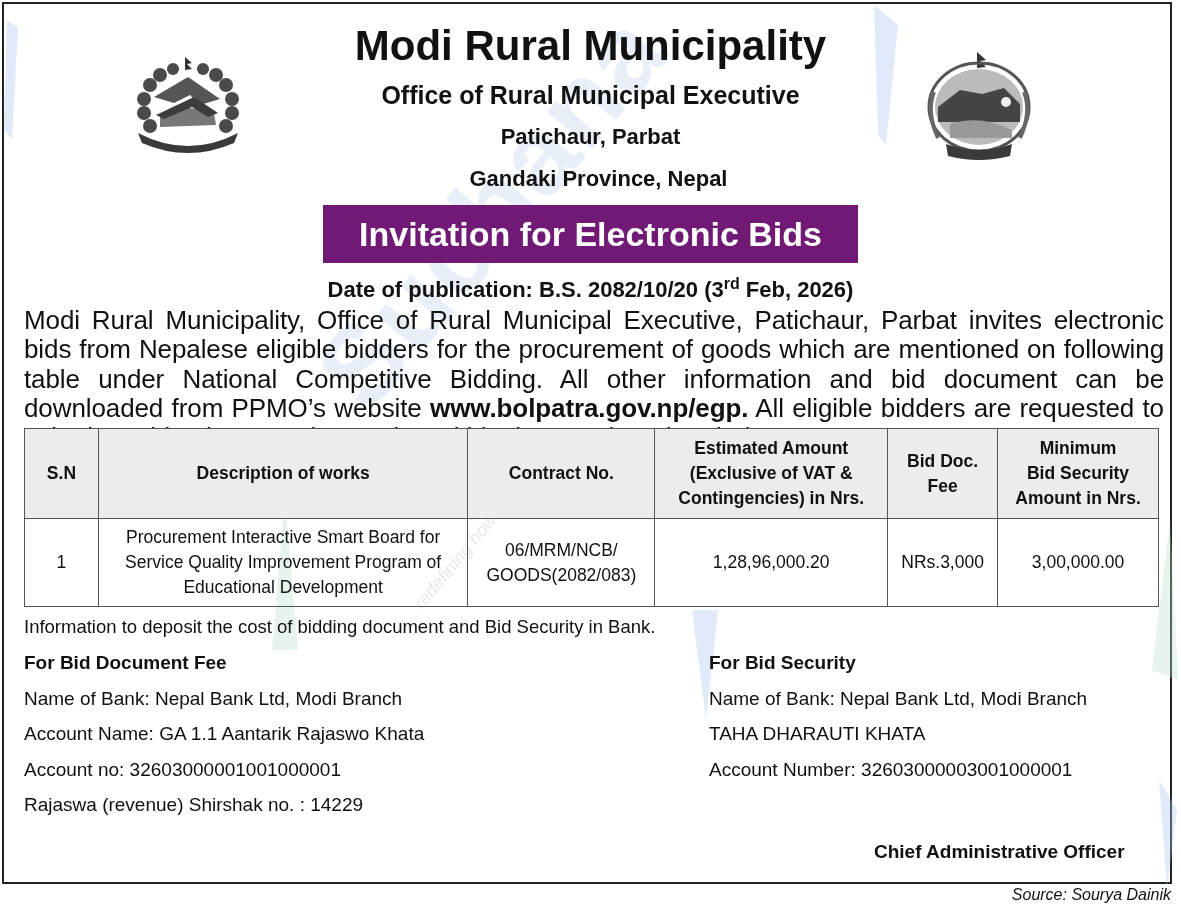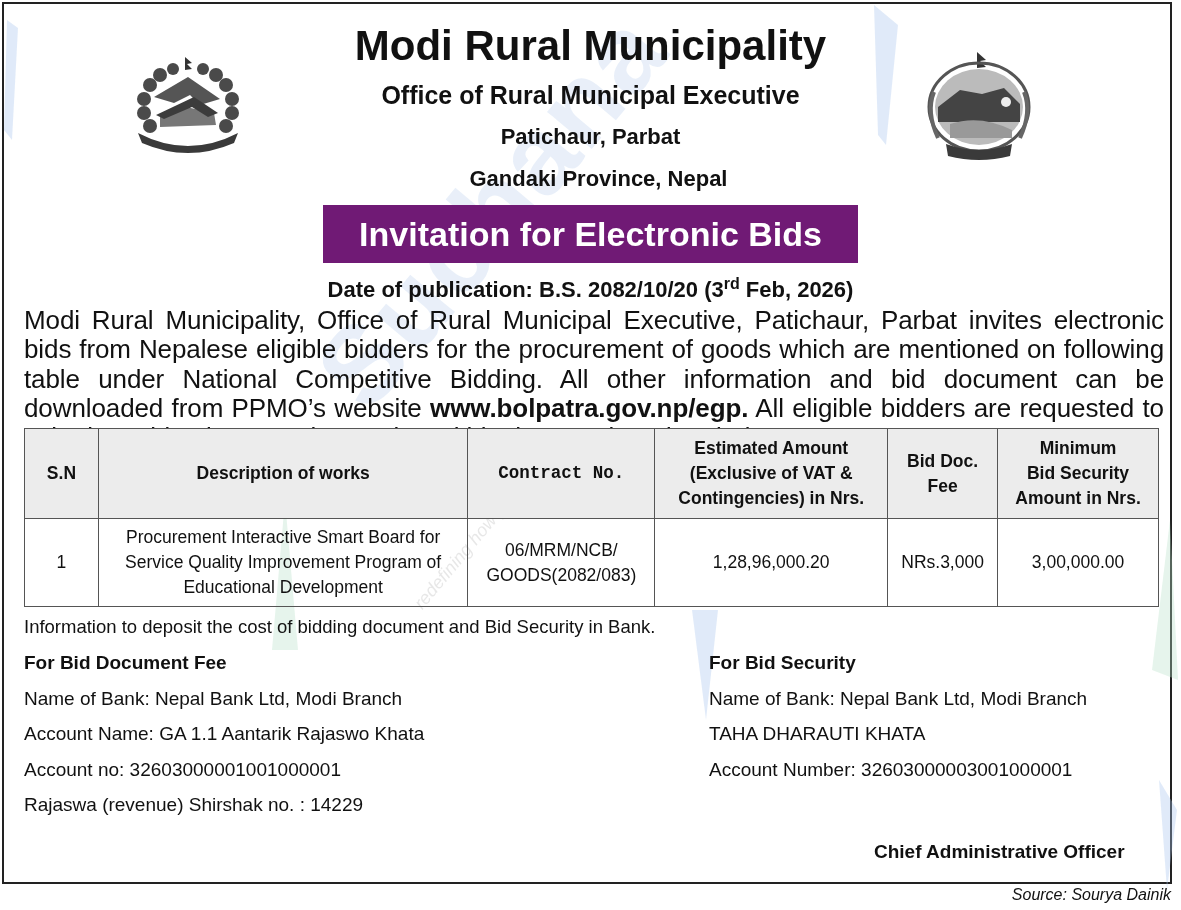--- a/index.html
+++ b/index.html
@@ -51,21 +51,21 @@
     }
     .intro .web { font-weight: bold; }
 
     table.bids {
       position: absolute; left: 24px; top: 428px; width: 1135px; border-collapse: collapse;
       font-size: 17.5px;
     }
     table.bids th, table.bids td { border: 1.5px solid #555; text-align: center; vertical-align: middle; padding: 2px 6px; }
     table.bids th { background: #ececec; font-weight: bold; height: 90px; line-height: 25px; }
     table.bids td { height: 88px; line-height: 25px; }
-    .col-sn { width: 74px; } .col-desc { width: 370px; } .col-contract { width: 187px; font-family: Liberation Mono, monospace; }
+    .col-sn { width: 74px; } .col-desc { width: 370px; } .col-contract { width: 187px; }
     .col-amount { width: 233px; } .col-fee { width: 110px; } .col-sec { width: 161px; margin-top: 17px; }
 
     .deposit-title { position: absolute; left: 24px; top: 616px; font-size: 18.5px; font-weight: normal; }
     .col-block { position: absolute; font-size: 19px; }
     .col-block .line { height: 35.5px; line-height: 30px; }
     .col-block .sub { font-weight: bold; }
     .left-block { left: 24px; top: 648px; }
     .right-block { left: 709px; top: 648px; }
 
     .signature { position: absolute; left: 874px; top: 841px; font-size: 19px; font-weight: bold; }

